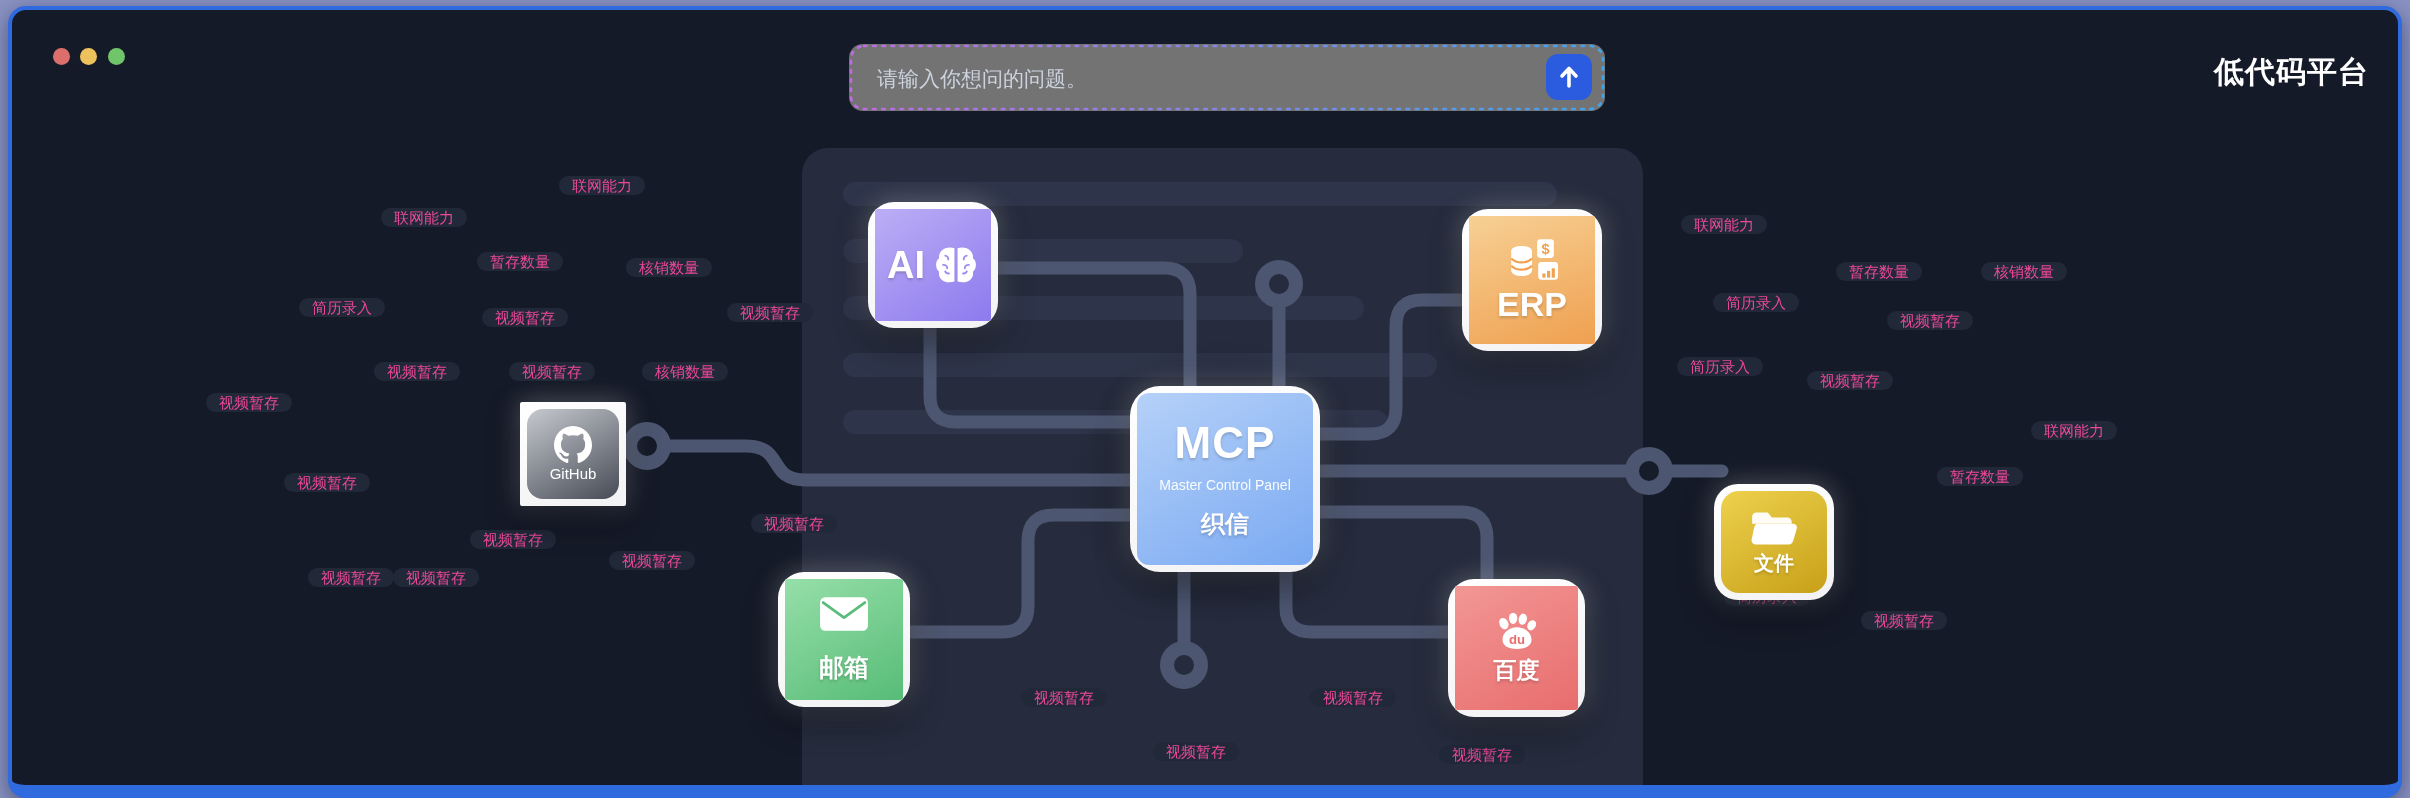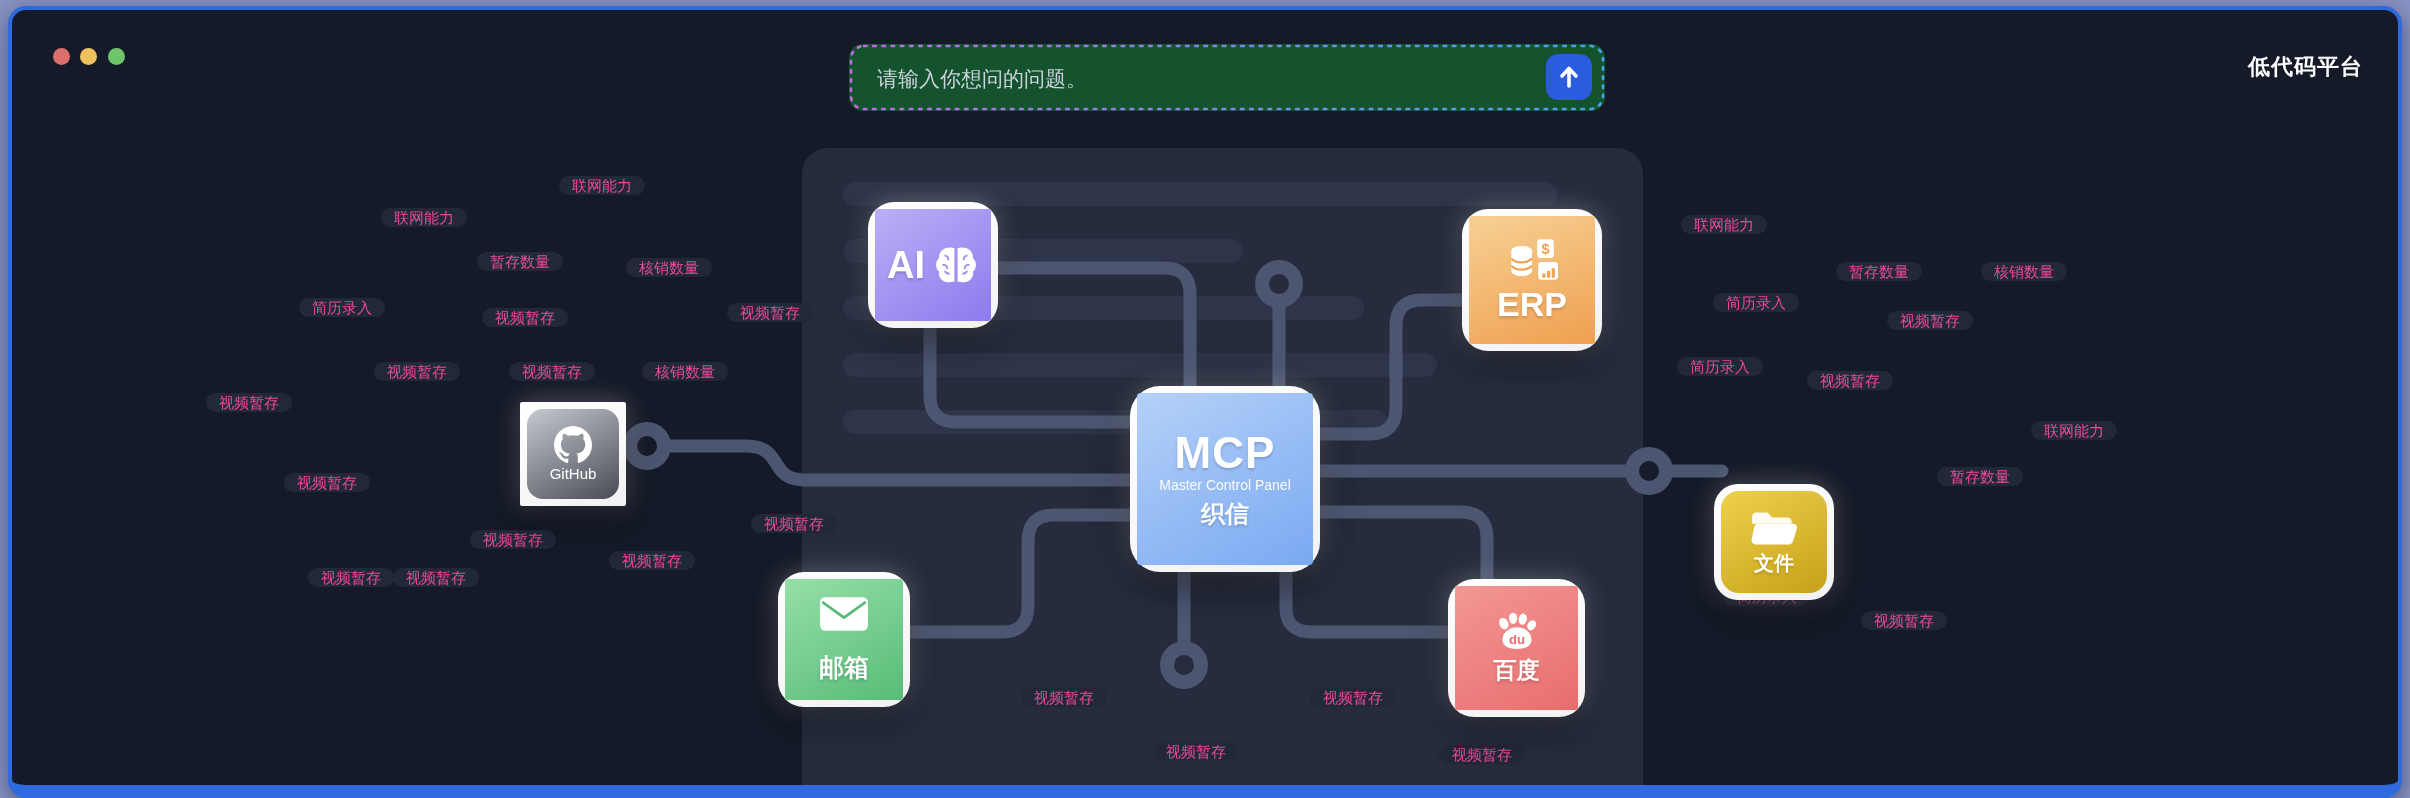--- a/index.html
+++ b/index.html
@@ -4,24 +4,24 @@
 <style>
   html,body{margin:0;padding:0;width:2410px;height:798px;overflow:hidden;
     font-family:"Liberation Sans","DejaVu Sans",sans-serif;background:#8a93c4;}
   .window{position:absolute;top:6px;left:8px;right:8px;bottom:0;
     border:4px solid #2f6ade;border-bottom:13px solid #2f6ade;border-radius:18px;
     background:#151a28;overflow:hidden;box-shadow:0 6px 22px rgba(20,25,50,.5);}
   .stage{position:absolute;left:-12px;top:-10px;width:2410px;height:798px;}
 
   
   .tl-dot{position:absolute;top:48px;width:17px;height:17px;border-radius:50%;}
-  .brand{position:absolute;top:52px;right:47px;color:#fff;font-size:22px;font-weight:bold;letter-spacing:1px;}
-
-  
-  .ask{position:absolute;left:849px;top:44px;width:756px;height:67px;background:#14532d;border-radius:14px;}
+  .brand{position:absolute;top:52px;right:41px;color:#fff;font-size:30px;font-weight:bold;letter-spacing:1px;}
+
+  
+  .ask{position:absolute;left:849px;top:44px;width:756px;height:67px;background:#737373;border-radius:14px;}
   .ask svg.dots{position:absolute;inset:0;}
   .ask input{position:absolute;left:26px;top:0;height:100%;width:620px;background:transparent;border:0;outline:none;
     color:#e7eaf1;font-size:21px;font-family:inherit;}
   .ask input::placeholder{color:#ccd2de;opacity:1;}
   .send{position:absolute;right:13px;top:10px;width:46px;height:46px;border:0;border-radius:12px;
     background:#2b5bdf;display:flex;align-items:center;justify-content:center;cursor:pointer;}
 
   
   .panel{position:absolute;left:802px;top:148px;width:841px;height:650px;background:#262c3d;border-radius:26px 26px 0 0;}
   .bar{position:absolute;left:843px;height:24px;border-radius:12px;background:#2e3449;}
@@ -49,21 +49,21 @@
 
   .n-erp{left:1462px;top:209px;width:126px;height:128px;}
   .n-erp .body{background:linear-gradient(160deg,#f7d094,#efa050);gap:2px;}
   .n-erp .lbl{font-size:34px;font-weight:bold;}
 
   .n-github{left:520px;top:402px;width:92px;height:90px;border-radius:2px;}
   .n-github .body{background:linear-gradient(150deg,#c6c9cf,#474b55);border-radius:16px;gap:1px;}
   .n-github .lbl{font-size:15px;}
 
   .n-mcp{left:1130px;top:386px;width:176px;height:172px;border-radius:30px;}
-  .n-mcp .body{background:linear-gradient(150deg,#b5d1f8,#7aa9f2);border-radius:4px;gap:1px;}
+  .n-mcp .body{background:linear-gradient(150deg,#b5d1f8,#7aa9f2);border-radius:12px;gap:11px;}
   .n-mcp .big{font-size:44px;font-weight:800;letter-spacing:1px;}
   .n-mcp .sub{font-size:14px;opacity:.95;margin-top:-2px;}
   .n-mcp .cn{font-size:24px;font-weight:bold;margin-top:4px;}
 
   .n-mail{left:778px;top:572px;width:118px;height:121px;}
   .n-mail .body{background:linear-gradient(150deg,#96dfa9,#57bc77);gap:18px;}
   .n-mail .lbl{font-size:25px;font-weight:bold;}
 
   .n-baidu{left:1448px;top:579px;width:123px;height:124px;}
   .n-baidu .body{background:linear-gradient(150deg,#f29795,#e86d6d);gap:2px;}

